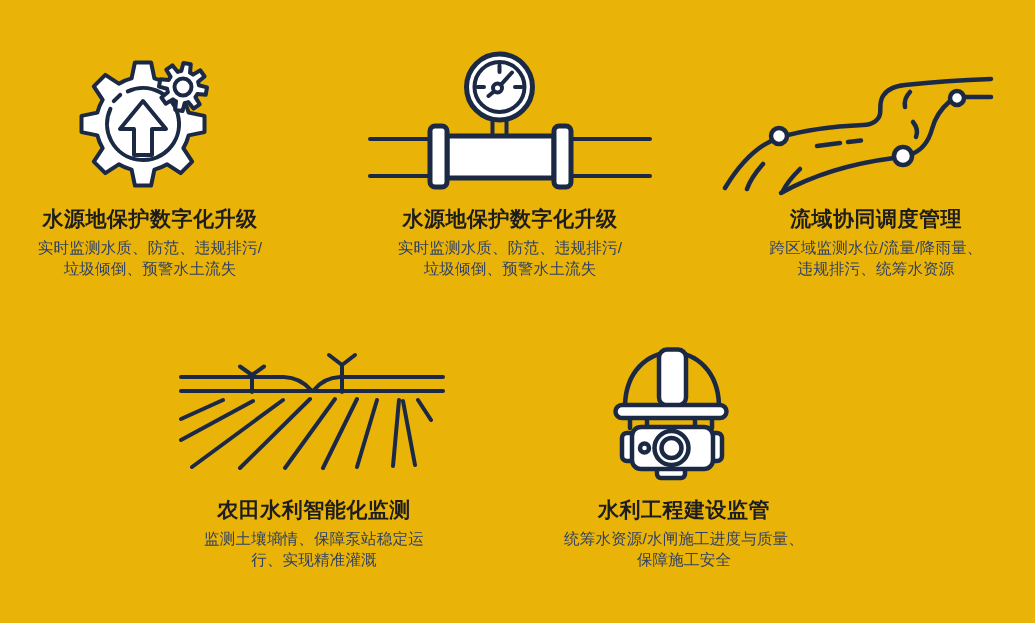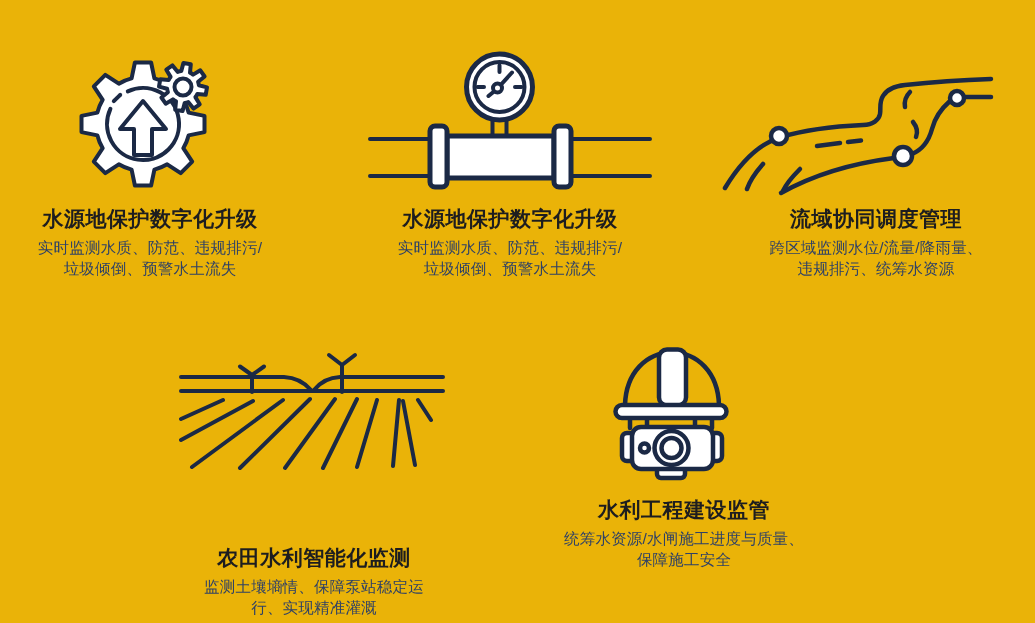--- a/index.html
+++ b/index.html
@@ -25,21 +25,21 @@
   
   .icon-f1{left:82px;top:58px;}
   .icon-f2{left:370px;top:52px;}
   .icon-f3{left:723px;top:72px;}
   .icon-f4{left:181px;top:349px;}
   .icon-f5{left:614px;top:348px;}
   
   .text-f1{left:0px;top:204px;}
   .text-f2{left:360px;top:204px;}
   .text-f3{left:726px;top:204px;}
-  .text-f4{left:164px;top:495px;margin-top:48px;}
+  .text-f4{left:164px;top:495px;}
   .text-f5{left:534px;top:495px;}
 </style>
 </head>
 <body>
 
 <div class="stage">
 
   <svg class="icon icon-f1" width="130" height="132" viewBox="0 0 130 132">
     <path id="gear-big" class="fill s4" d="M106.6,54.6 L122.5,57.9 L122.5,74.1 L106.6,77.4 A47,47 0 0,1 101.3,90.2 L101.3,90.2 L110.2,103.7 L98.7,115.2 L85.2,106.3 A47,47 0 0,1 72.4,111.6 L72.4,111.6 L69.1,127.5 L52.9,127.5 L49.6,111.6 A47,47 0 0,1 36.8,106.3 L36.8,106.3 L23.3,115.2 L11.8,103.7 L20.7,90.2 A47,47 0 0,1 15.4,77.4 L15.4,77.4 L-0.5,74.1 L-0.5,57.9 L15.4,54.6 A47,47 0 0,1 20.7,41.8 L20.7,41.8 L11.8,28.3 L23.3,16.8 L36.8,25.7 A47,47 0 0,1 49.6,20.4 L49.6,20.4 L52.9,4.5 L69.1,4.5 L72.4,20.4 A47,47 0 0,1 85.2,25.7 L85.2,25.7 L98.7,16.8 L110.2,28.3 L101.3,41.8 A47,47 0 0,1 106.6,54.6 Z"></path>
     <path class="s4" d="M45.8,33.4 A36,36 0 1,1 28.4,50.8"></path>

